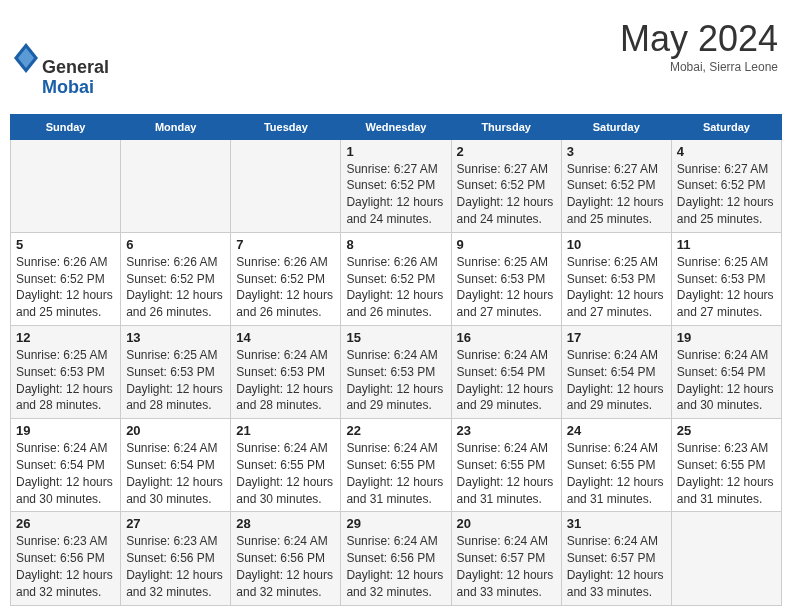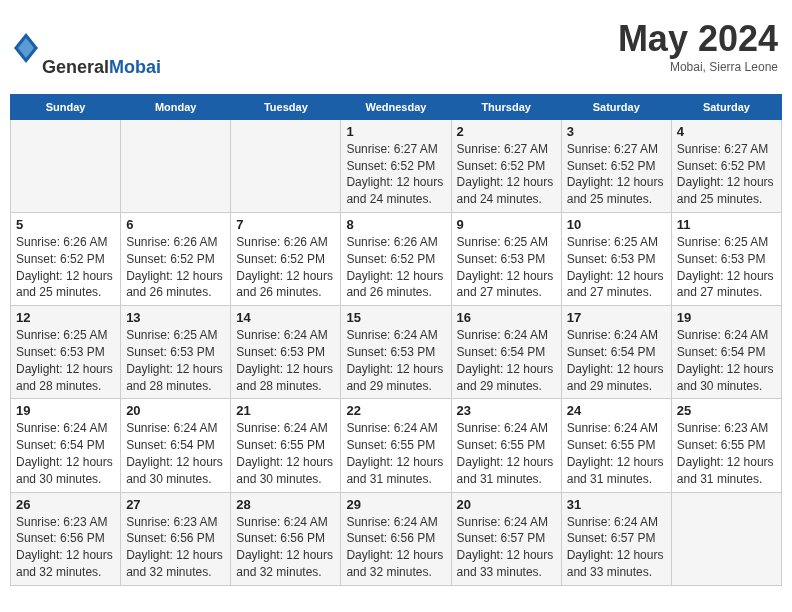--- a/index.html
+++ b/index.html
@@ -17,34 +17,34 @@
       margin-bottom: 8px;
       padding: 8px 4px;
     }
     .logo {
       display: flex;
       align-items: center;
       gap: 4px;
     }
     .logo-text {
       display: flex;
-      flex-direction: row;
+      flex-direction: column;
       line-height: 1.1;
       margin-top: 40px;
     }
     .logo-icon {
       width: 24px;
       height: 30px;
     }
     .title-area {
       text-align: right;
     }
     .month-title {
       font-size: 36px;
-      font-weight: bold;
+      font-weight: normal;
       color: #333;
     }
     .location {
       font-size: 12px;
       color: #555;
     }
     .calendar {
       width: 100%;
       border-collapse: collapse;
       border: 1px solid #ccc;

